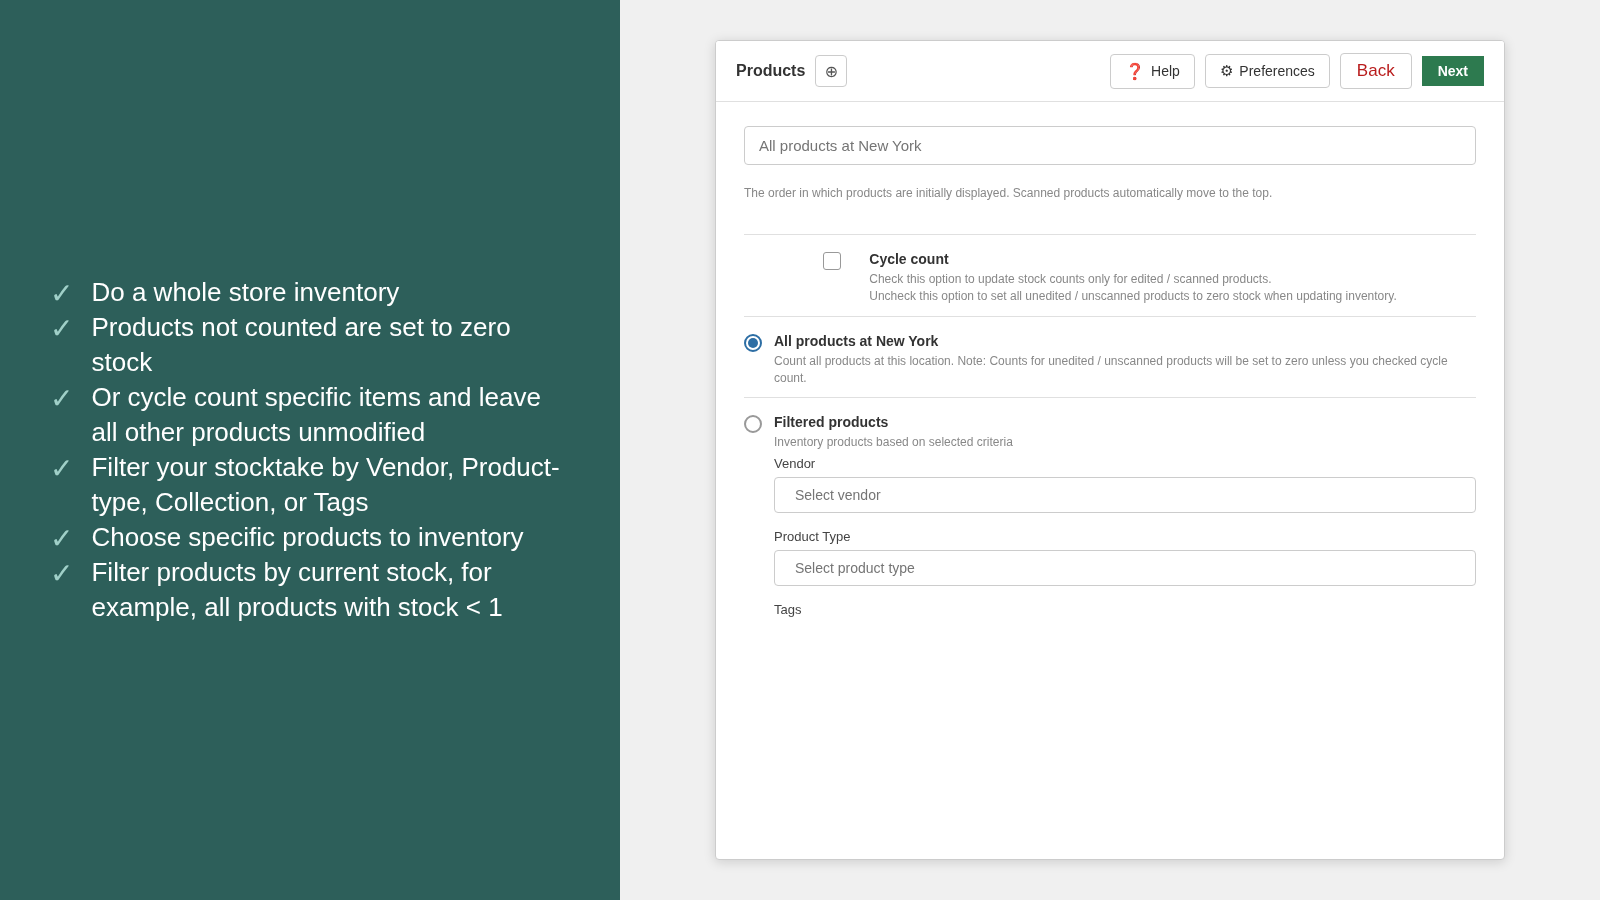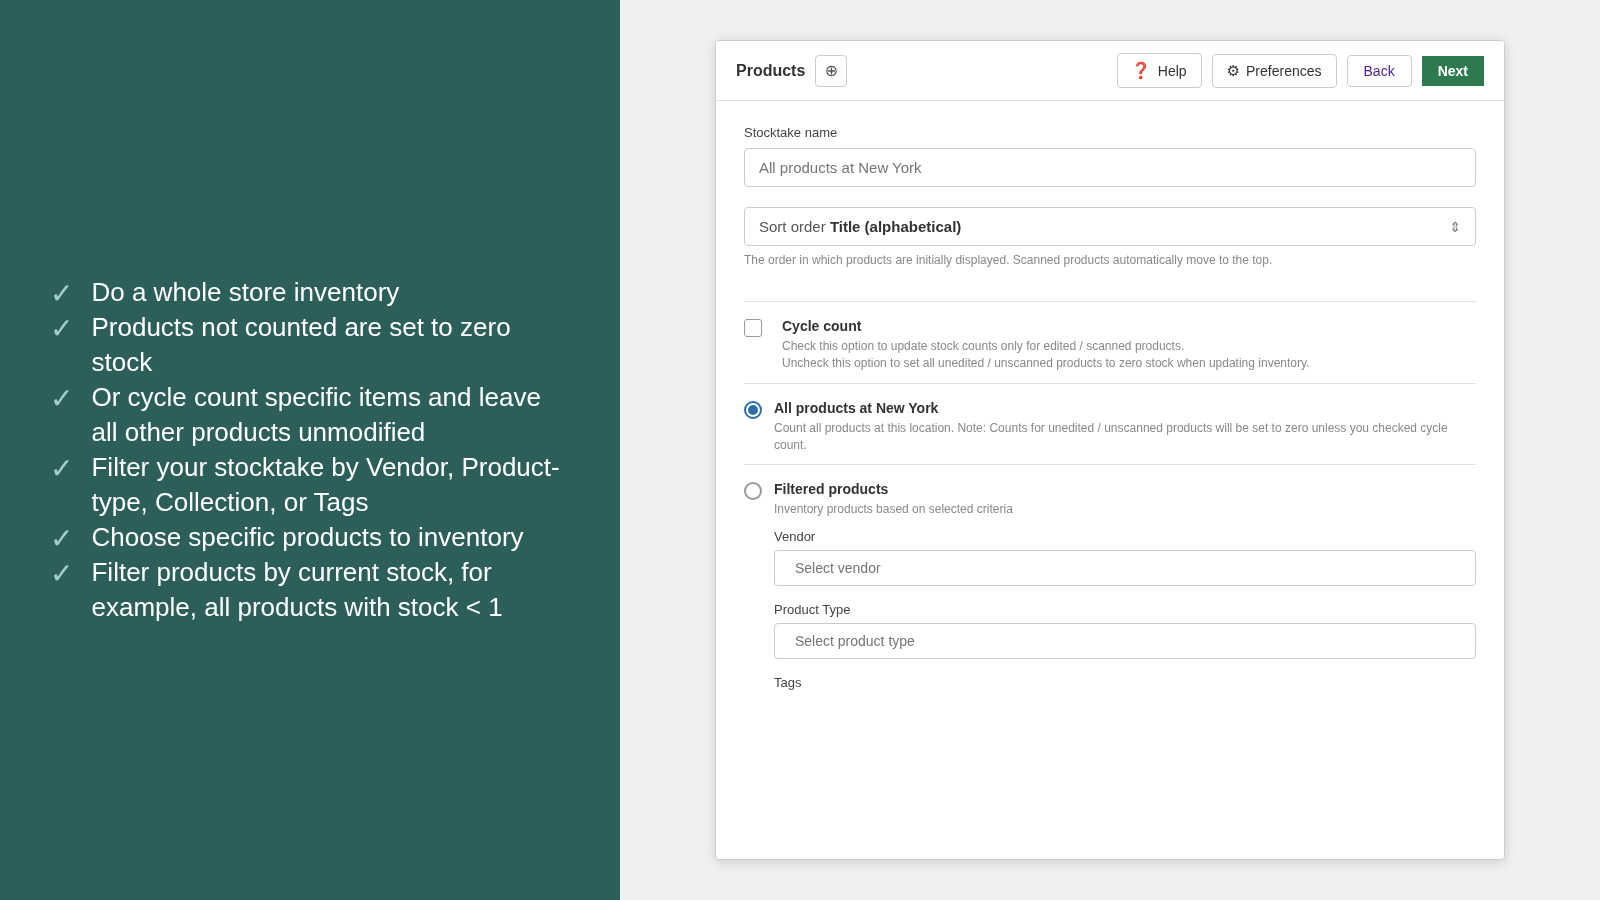--- a/index.html
+++ b/index.html
@@ -123,22 +123,22 @@
       background: white;
       font-size: 14px;
       color: #333;
       cursor: pointer;
     }
     .btn-back {
       padding: 7px 16px;
       border: 1px solid #ccc;
       border-radius: 4px;
       background: white;
-      font-size: 14px;
-      color: #4c1d95;
+      font-size: 17px;
+      color: #b91c1c;
       cursor: pointer;
     }
     .btn-next {
       padding: 7px 16px;
       border: none;
       border-radius: 0;
       background: #2d7a4f;
       color: white;
       font-size: 14px;
       font-weight: 600;
@@ -208,21 +208,22 @@
       margin: 10px 0 16px 0;
     }
 
     
     .checkbox-section {
       margin-bottom: 8px;
     }
     .checkbox-row {
       display: flex;
       align-items: flex-start;
-      gap: 20px;
+      gap: 28px;
+      justify-content: center;
     }
     .checkbox-box {
       width: 18px;
       height: 18px;
       border: 1.5px solid #999;
       border-radius: 3px;
       flex-shrink: 0;
       margin-top: 1px;
       background: white;
     }
@@ -275,21 +276,21 @@
       margin-bottom: 4px;
     }
     .radio-desc {
       font-size: 12px;
       color: #888;
       line-height: 1.45;
     }
 
     .filter-section {
       margin-left: 30px;
-      margin-top: 10px;
+      margin-top: 4px;
     }
     .filter-field-label {
       font-size: 13px;
       font-weight: 500;
       color: #444;
       margin-bottom: 6px;
     }
     .filter-input {
       width: 100%;
       padding: 9px 20px;
@@ -352,30 +353,23 @@
           <span>Preferences</span>
         </button>
         <button class="btn-back">Back</button>
         <button class="btn-next">Next</button>
       </div>
     </div>
 
     <div class="modal-body">
 
       
-      <div class="field-label">Stocktake name</div>
       <input class="text-input" type="text" placeholder="All products at New York" style="">
 
       
-      <div class="sort-row">
-        <span class="sort-row-text">
-          Sort order <strong>Title (alphabetical)</strong>
-        </span>
-        <span class="sort-arrows">⇕</span>
-      </div>
       <div class="hint-text">The order in which products are initially displayed. Scanned products automatically move to the top.</div>
 
       <hr class="divider">
 
       
       <div class="checkbox-section">
         <div class="checkbox-row">
           <div class="checkbox-box"></div>
           <div>
             <div class="checkbox-label">Cycle count</div>

